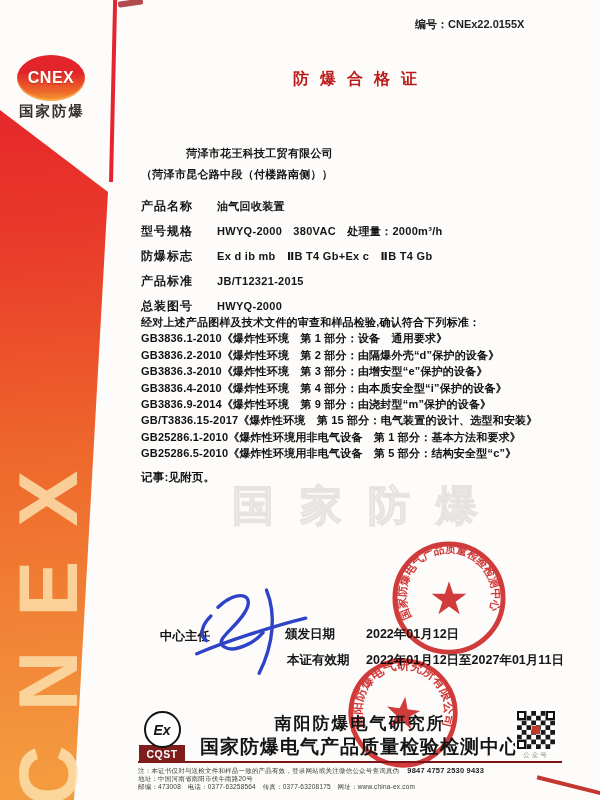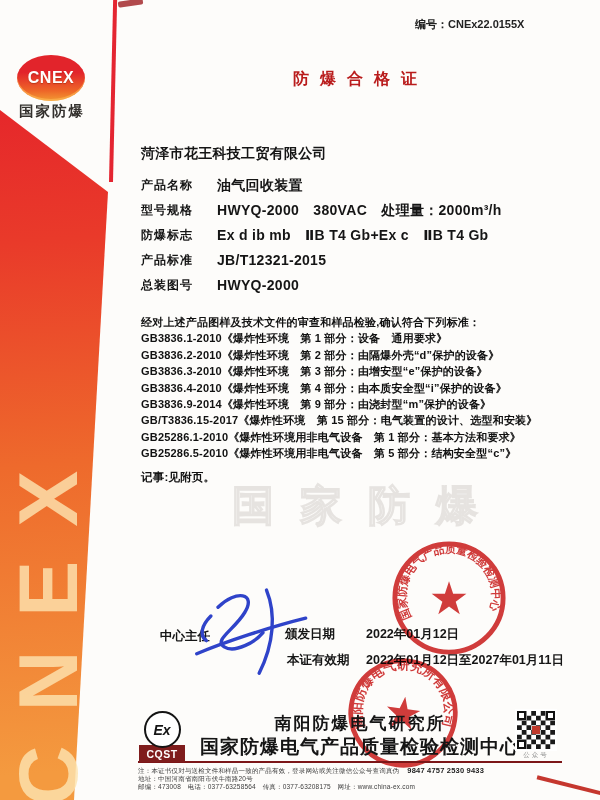--- a/index.html
+++ b/index.html
@@ -35,21 +35,21 @@
   .cert-no{position:absolute;left:415px;top:17px;font-size:11px;font-weight:bold;color:#222;}
   .title{position:absolute;left:140px;top:69px;width:430px;text-align:center;
          font-size:16px;font-weight:bold;letter-spacing:11px;text-indent:11px;color:#b91c1c;}
 
   
   .form{position:absolute;left:141px;top:143px;width:430px;}
   .frow{display:flex;margin-bottom:4px;}
   .frow.first{margin-bottom:11px;}
   .flabel{width:64px;min-width:64px;margin-right:12px;font-size:12px;font-weight:bold;
           letter-spacing:1px;line-height:21px;}
-  .fvalue{font-size:14px;font-weight:bold;line-height:21px;letter-spacing:.3px;text-align:right;}
+  .fvalue{font-size:11px;font-weight:bold;line-height:21px;letter-spacing:.3px;text-align:right;}
 
   
   .standards{position:absolute;left:141px;top:314px;width:432px;font-size:11px;
              font-weight:bold;line-height:16.4px;letter-spacing:.2px;color:#111;}
   .note{margin-top:7px;font-size:11.5px;}
 
   
   .watermark{position:absolute;left:232px;top:478px;font-size:42px;font-weight:bold;
              letter-spacing:26px;color:transparent;-webkit-text-stroke:1.2px #e4e1de;
              opacity:.9;pointer-events:none;}
@@ -108,20 +108,21 @@
   </div>
   <div class="logo-sub">国家防爆</div>
 
   <div class="cert-no">编号：CNEx22.0155X</div>
   <div class="title">防爆合格证</div>
 
   <div class="form">
     <div class="frow first">
       <div>
         <div class="fvalue">菏泽市花王科技工贸有限公司</div>
+        <div class="fvalue">（菏泽市昆仑路中段（付楼路南侧））</div>
       </div>
     </div>
     <div class="frow">
       <div class="flabel">产品名称</div>
       <div class="fvalue">油气回收装置</div>
     </div>
     <div class="frow">
       <div class="flabel">型号规格</div>
       <div class="fvalue">HWYQ-2000　380VAC　处理量：2000m³/h</div>
     </div>

